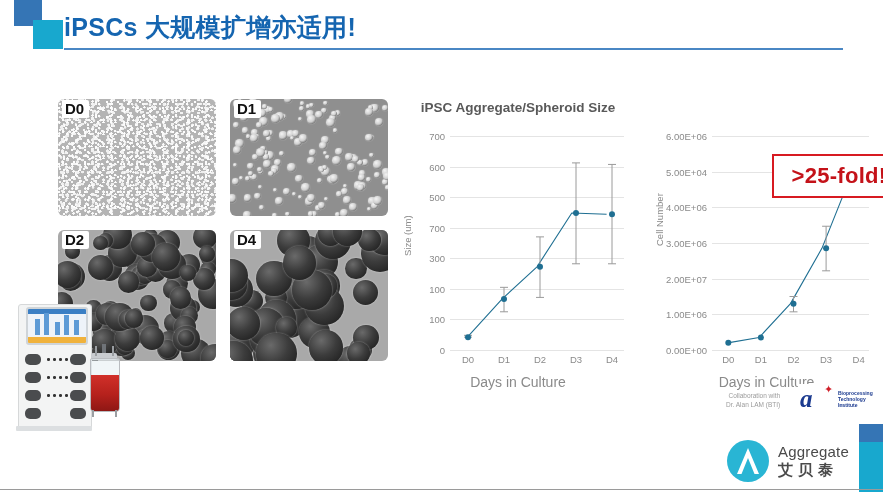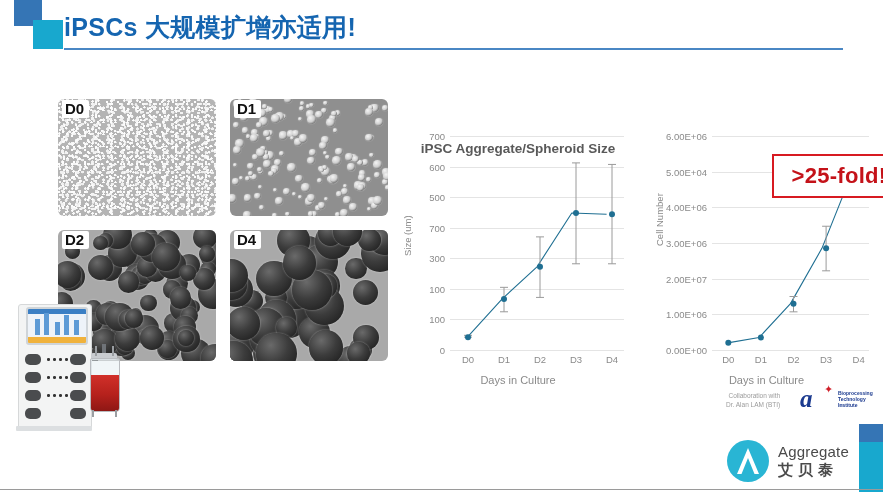--- a/index.html
+++ b/index.html
@@ -77,34 +77,34 @@
            background:linear-gradient(180deg,#d1302a 0%,#b5211c 55%,#8e1714 100%);}
   .bio-head{position:absolute;left:3px;top:9px;width:26px;height:7px;background:#c9ccd0;border-radius:2px;}
   .bio-shaft{position:absolute;left:14px;top:0;width:4px;height:12px;background:#6f7378;}
   .bio-port{position:absolute;width:2px;background:#9a9ea2;top:2px;height:10px;}
   .bio-leg{position:absolute;width:2px;height:7px;background:#9a9ea2;top:66px;}
 
   
   .chart{position:absolute;}
   .c1{left:398px;top:96px;width:240px;height:268px;}
   .c2{left:650px;top:96px;width:233px;height:268px;}
-  .c-title{text-align:center;font-size:13.5px;font-weight:bold;color:#595959;line-height:16px;padding-top:4px;margin-top:41px;}
+  .c-title{text-align:center;font-size:13.5px;font-weight:bold;color:#595959;line-height:16px;padding-top:4px;}
   .plot{position:absolute;left:0;right:0;}
   .c1 .plot{top:40px;height:214px;}
   .c2 .plot{top:40px;height:214px;}
   .grid-row{position:absolute;left:0;right:6px;height:0;border-top:1px solid #e4e4e4;}
   .ytick{position:absolute;right:calc(100% + 5px);transform:translateY(-50%);
          font-size:9.5px;color:#8a8a8a;white-space:nowrap;}
   .ylab{position:absolute;font-size:9.5px;color:#8a8a8a;white-space:nowrap;
         transform:rotate(-90deg);transform-origin:left top;}
   .c1 .ylab{left:4px;top:160px;}
   .c2 .ylab{left:4px;top:150px;}
   .xrow{position:absolute;left:0;right:6px;display:flex;}
   .xtick{flex:1;text-align:center;font-size:9.5px;color:#8a8a8a;}
-  .xlab{position:absolute;left:0;right:0;text-align:center;font-size:11px;color:#8a8a8a;}
+  .xlab{position:absolute;left:0;right:0;text-align:center;font-size:14px;color:#8a8a8a;}
   .c1 .xrow{top:258px;}
   .c2 .xrow{top:258px;}
   .c1 .xlab{top:278px;}
   .c2 .xlab{top:278px;}
   .plotbox{position:absolute;left:0;top:0;right:6px;bottom:0;}
   .svgl{position:absolute;left:0;top:0;width:100%;height:100%;overflow:visible;}
   .fold-badge{position:absolute;left:60px;top:18px;width:130px;height:40px;background:#fff;
               border:2px solid #d71a21;display:flex;align-items:center;justify-content:center;
               font-size:22px;font-weight:bold;color:#c41219;letter-spacing:.3px;z-index:6;}
 

